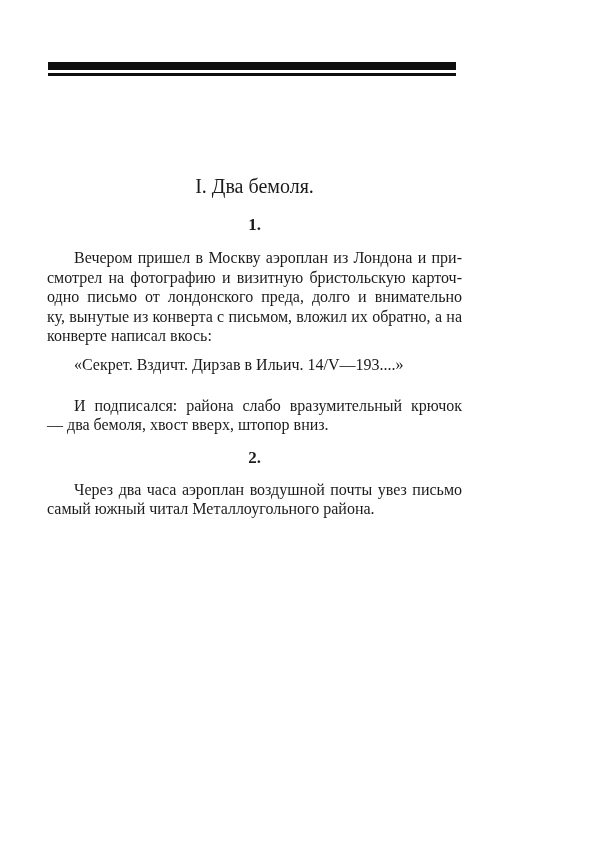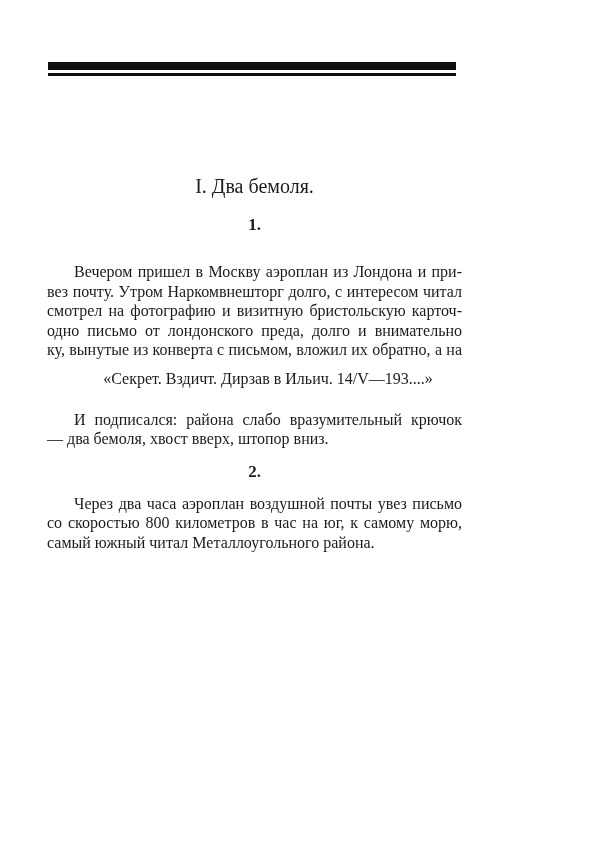--- a/index.html
+++ b/index.html
@@ -47,68 +47,67 @@
   }
   .section-number {
     text-align: center;
     font-weight: bold;
     font-size: 17px;
     line-height: 18px;
   }
   .sec-1 { margin-top: 19px; }
   .sec-2 { margin-top: 14px; }
   .paragraph { margin: 0; }
-  .para-1 { margin-top: 28px; }
+  .para-1 { margin-top: 14px; }
   .para-2 { margin-top: 21px; }
   .para-3 { margin-top: 13px; }
   .line {
     text-align: justify;
     text-align-last: justify;
   }
   .line.first { text-indent: 27px; }
   .line.last  { text-align-last: left; }
   .quote {
     margin-top: 9px;
     text-indent: 27px;
-    text-align: center;
+    text-align: left;
   }
 </style>
 </head>
 <body>
 
 <div class="page">
 
   <div class="rule">
     <div class="rule-thick"></div>
     <div class="rule-thin"></div>
   </div>
 
   <div class="content">
 
     <div class="title">I. Два бемоля.</div>
 
     <div class="section-number sec-1">1.</div>
 
     <div class="paragraph para-1">
       <div class="line first">Вечером пришел в Москву аэроплан из Лондона и при-</div>
-      <div class="line">вез почту. Утром Наркомвнешторг долго, с интересом читал</div>
       <div class="line">смотрел на фотографию и визитную бристольскую карточ-</div>
       <div class="line">одно письмо от лондонского преда, долго и внимательно</div>
       <div class="line">ку, вынутые из конверта с письмом, вложил их обратно, а на</div>
+      <div class="line last">конверте написал вкось:</div>
     </div>
 
     <div class="quote">«Секрет. Вздичт. Дирзав в Ильич. 14/V—193....»</div>
 
     <div class="paragraph para-2">
       <div class="line first">И подписался: района слабо вразумительный крючок</div>
       <div class="line last">— два бемоля, хвост вверх, штопор вниз.</div>
     </div>
 
     <div class="section-number sec-2">2.</div>
 
     <div class="paragraph para-3">
       <div class="line first">Через два часа аэроплан воздушной почты увез письмо</div>
-      <div class="line">со скоростью 800 километров в час на юг, к самому морю,</div>
       <div class="line last">самый южный читал Металлоугольного района.</div>
     </div>
 
   </div>
 </div>
 
 </body></html>

